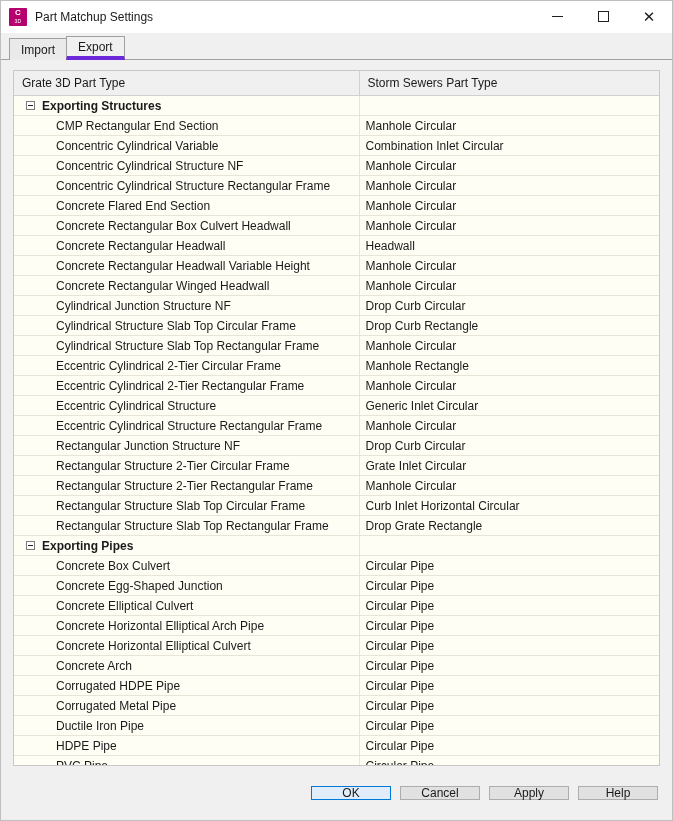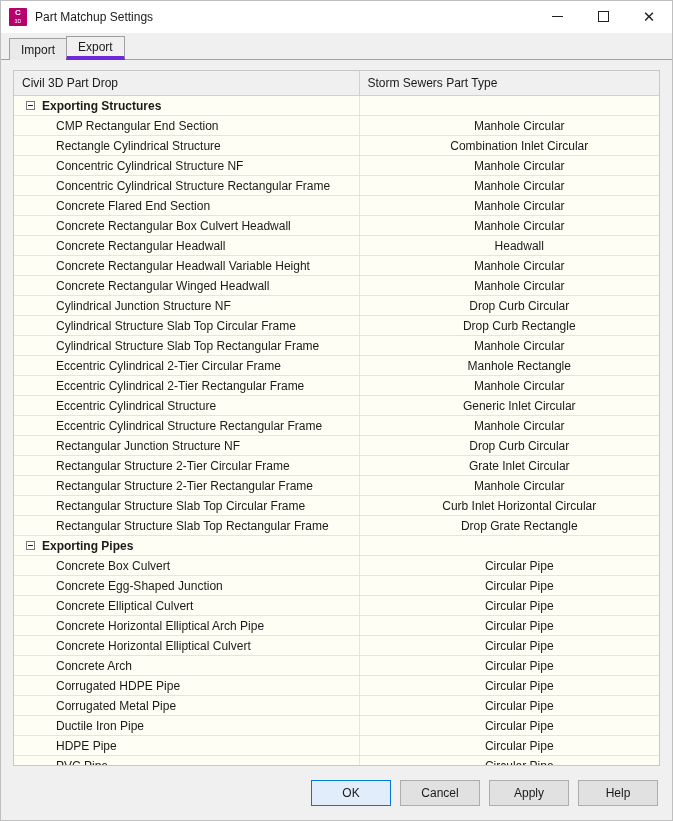--- a/index.html
+++ b/index.html
@@ -185,38 +185,37 @@
     left: 1px;
     top: 3px;
     width: 5px;
     height: 1px;
     background: #202020;
   }
   .child-cell {
     padding-left: 42px;
   }
   .cell-pad {
-    padding-left: 20px;
-    text-align: center;
+    padding-left: 6px;
   }
 
   
   .footer {
     height: 54px;
     min-height: 54px;
     display: flex;
     align-items: center;
     justify-content: flex-end;
     padding-right: 14px;
     gap: 9px;
     box-sizing: border-box;
   }
   .btn {
     width: 80px;
-    height: 26px;
+    height: 14px;
     font-size: 12px;
     font-family: "Liberation Sans", sans-serif;
     background: #e1e1e1;
     border: 1px solid #adadad;
     color: #1a1a1a;
     display: flex;
     align-items: center;
     justify-content: center;
     box-sizing: border-box;
   }
@@ -256,40 +255,40 @@
 
   <div class="content">
     <div class="grid-wrap">
       <table class="grid">
         <colgroup>
             <col class="c1">
             <col class="c2">
           </colgroup>
         <thead>
           <tr>
-            <th>Civil 3D Part Drop</th>
+            <th>Grate 3D Part Type</th>
             <th>Storm Sewers Part Type</th>
           </tr>
         </thead>
         <tbody id="grid-body">
             <tr class="group">
               <td>
                 <div class="group-label">
                   <span class="expander"></span>
                   <span>Exporting Structures</span>
                 </div>
               </td>
               <td class="cell-pad"></td>
             </tr>
             <tr class="item">
               <td class="child-cell">CMP Rectangular End Section</td>
               <td class="cell-pad">Manhole Circular</td>
             </tr>
             <tr class="item">
-              <td class="child-cell">Rectangle Cylindrical Structure</td>
+              <td class="child-cell">Concentric Cylindrical Variable</td>
               <td class="cell-pad">Combination Inlet Circular</td>
             </tr>
             <tr class="item">
               <td class="child-cell">Concentric Cylindrical Structure NF</td>
               <td class="cell-pad">Manhole Circular</td>
             </tr>
             <tr class="item">
               <td class="child-cell">Concentric Cylindrical Structure Rectangular Frame</td>
               <td class="cell-pad">Manhole Circular</td>
             </tr>

